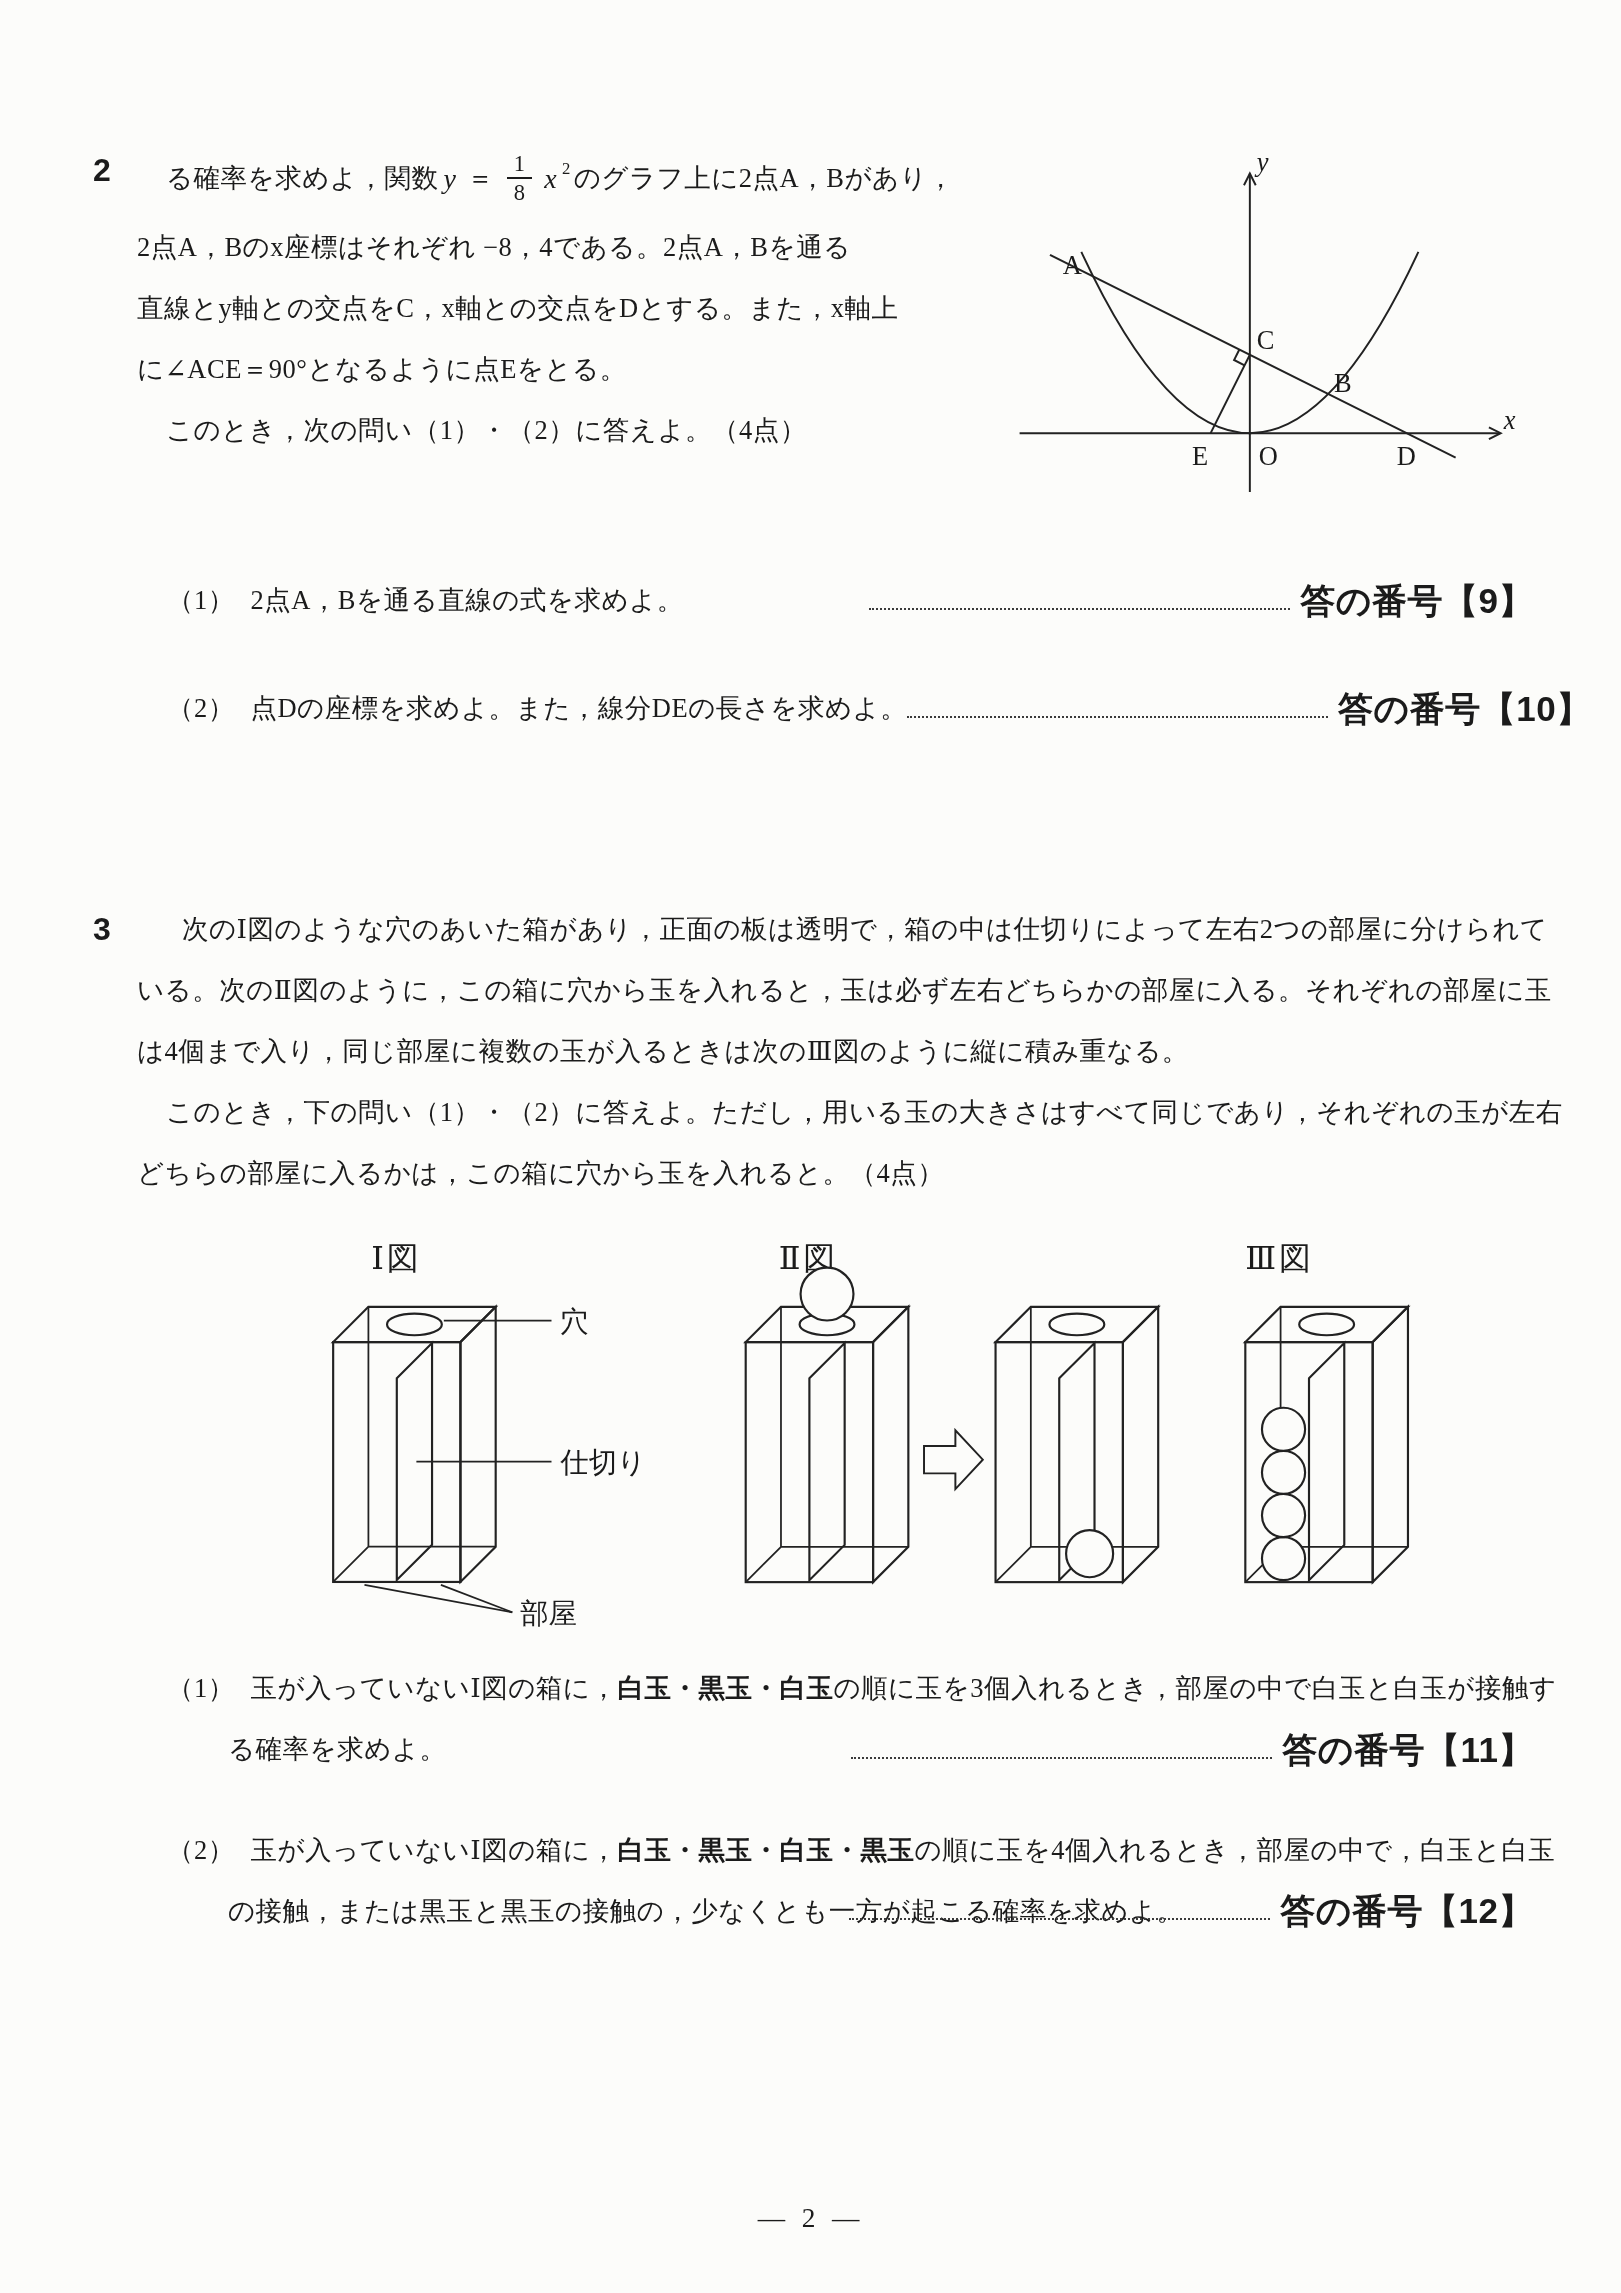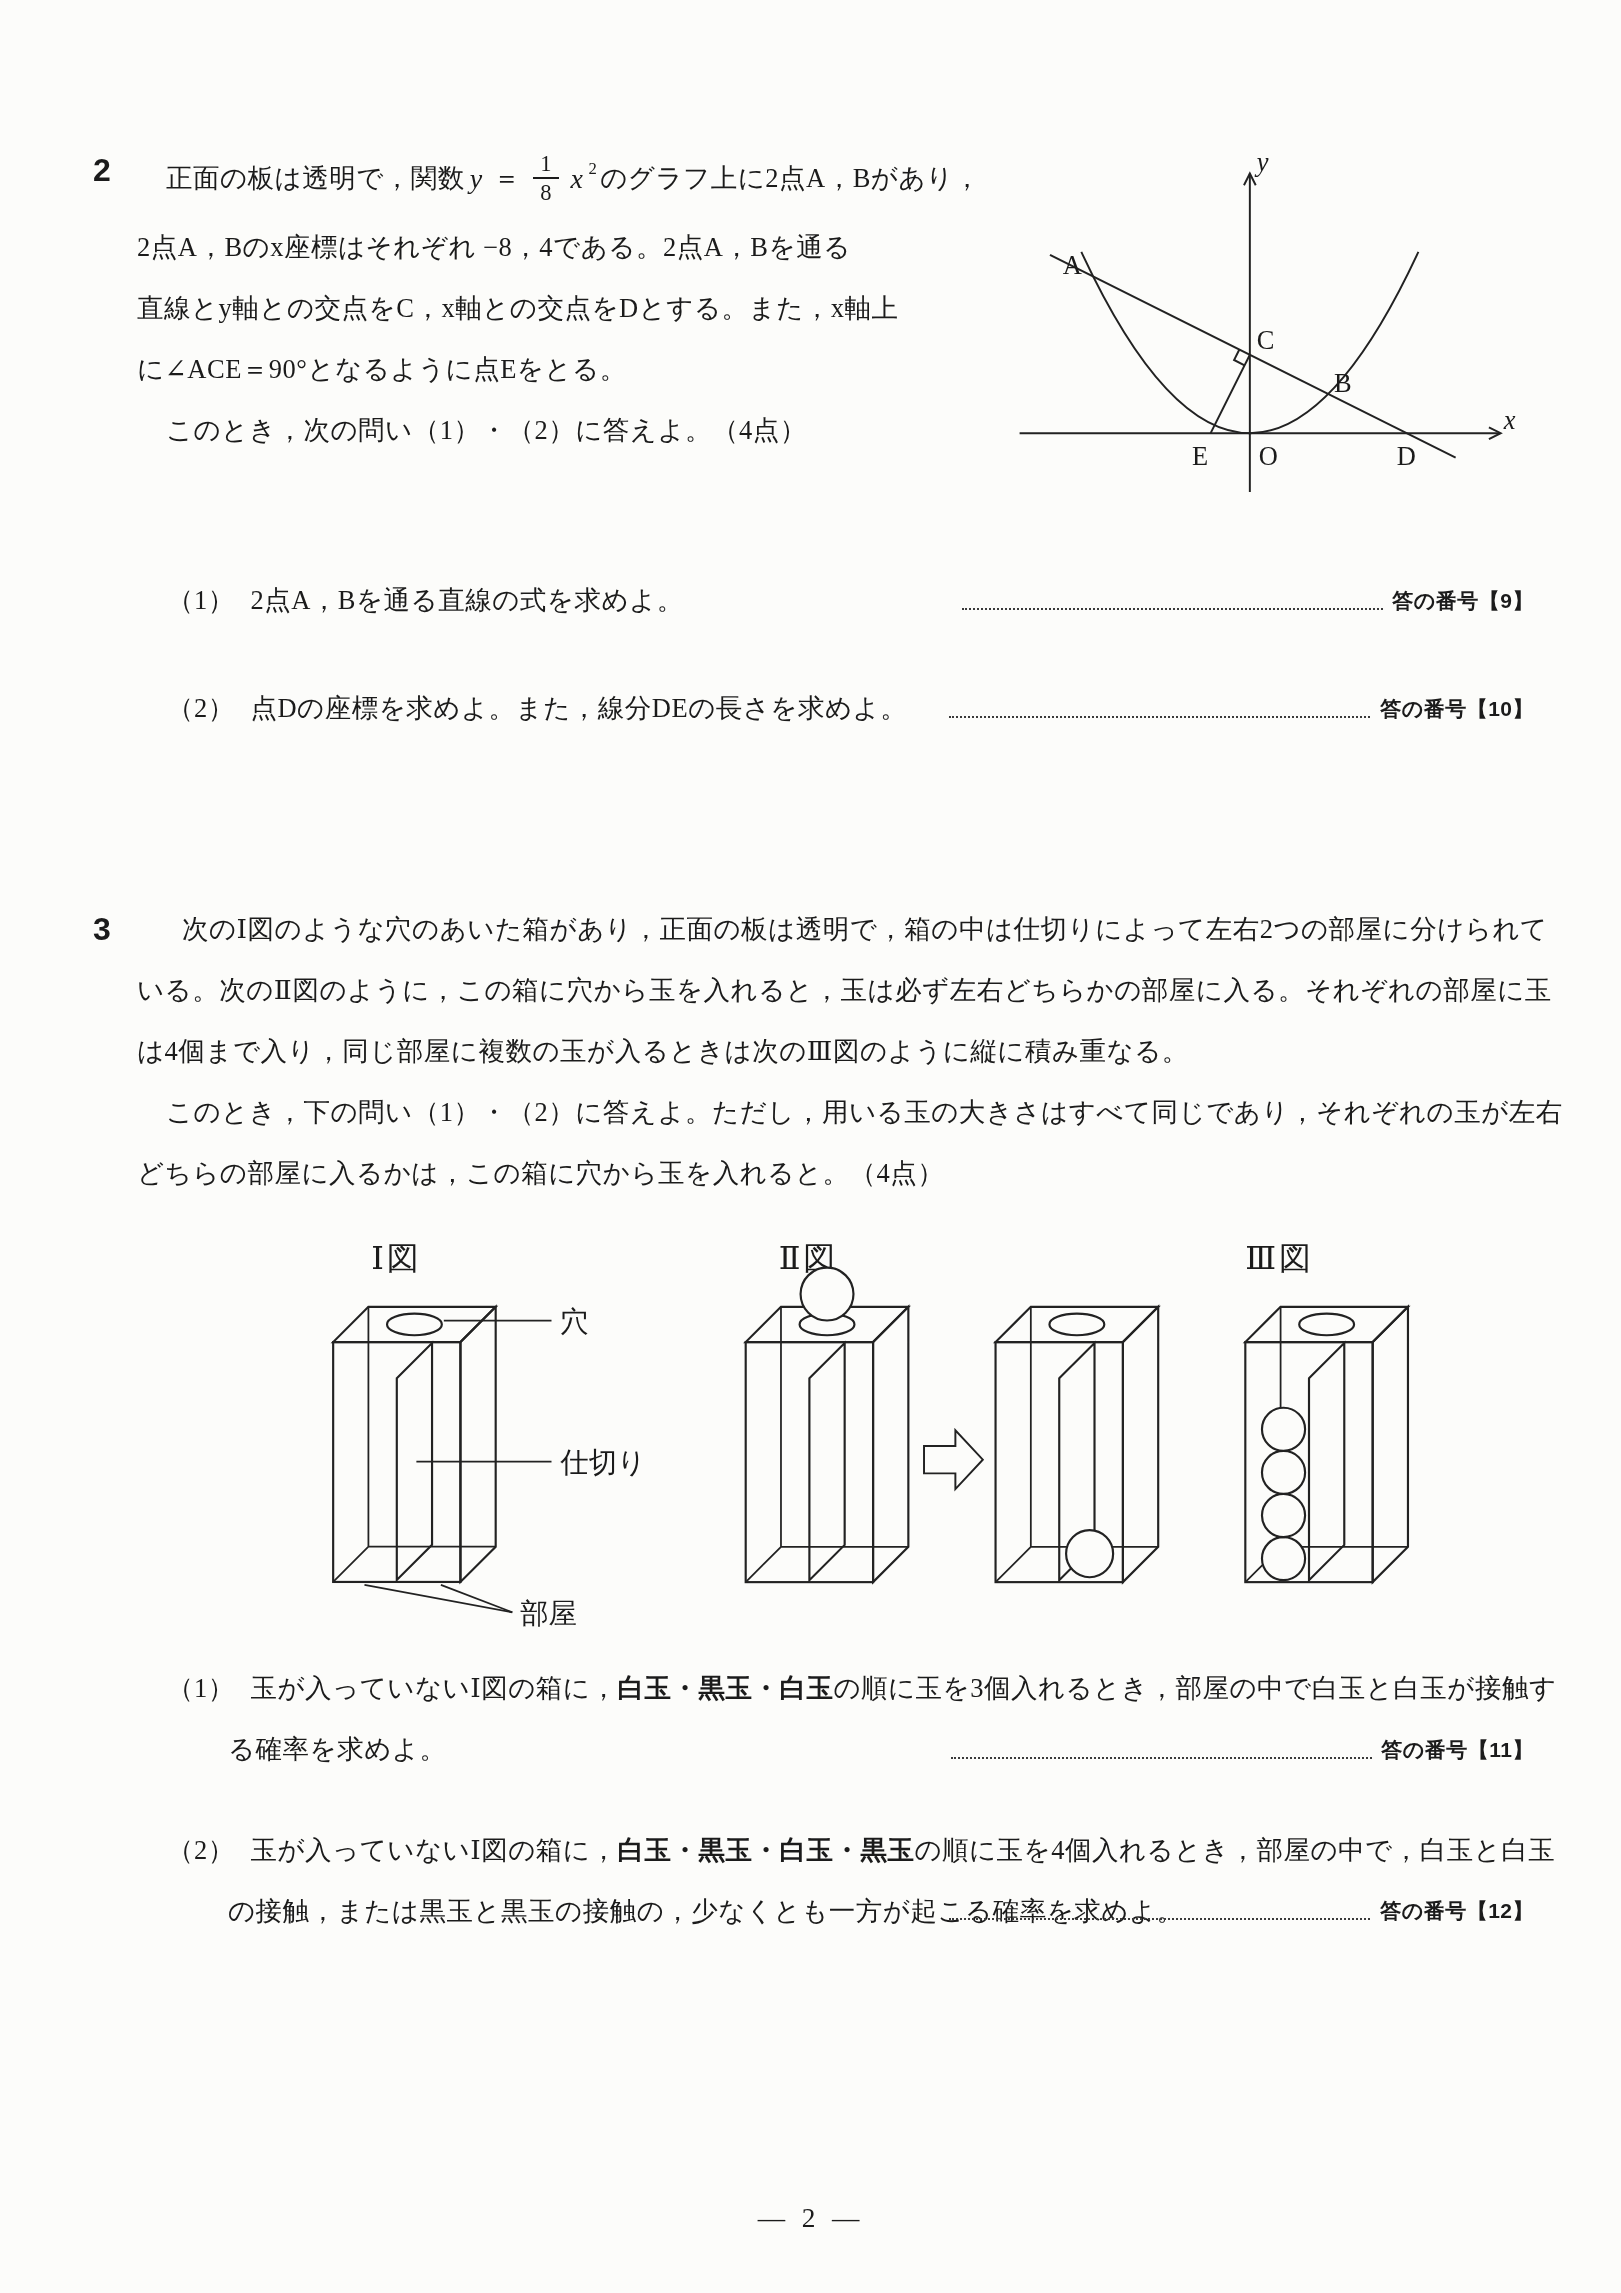--- a/index.html
+++ b/index.html
@@ -16,35 +16,35 @@
   .mvar{font-style:italic;margin:0 4.9px;font-size:28px;}
   .meq{margin:0 5.9px;}
   .frac{display:inline-flex;flex-direction:column;align-items:center;font-size:22.5px;line-height:1.2;margin:0 6.9px;}
   .fnum{padding:0 6.9px;border-bottom:2px solid #1b1b1b;}
   .fden{padding:0 6.9px;}
   .msup{font-size:16.7px;position:relative;top:-9.8px;margin-right:2.9px;}
   .qrow{display:flex;}
   .qlabel{margin-right:15.7px;}
   .leader{margin-left:auto;display:flex;align-items:flex-end;}
   .dots{width:421px;height:0;border-top:2.9px dotted #3a3a3a;margin:0 9.8px 20.6px 0;flex-shrink:1;}
-  .aref{font-family:"Liberation Sans","DejaVu Sans",sans-serif;font-weight:bold;font-size:21px;line-height:61px;white-space:nowrap;}
+  .aref{font-family:"Liberation Sans","DejaVu Sans",sans-serif;font-weight:bold;font-size:35px;line-height:61px;white-space:nowrap;}
   .bseg{font-weight:bold;font-family:Liberation Sans, sans-serif;}
   .figtitle{font-size:32px;text-align:center;letter-spacing:2.9px;}
   .pagefoot{font-size:27.4px;letter-spacing:4.9px;text-align:center;width:216px;}
   svg{overflow:visible;display:block;}
   svg text{font-family:"Liberation Serif","DejaVu Serif",serif;}
 </style>
 </head>
 <body>
 
 <div class="pnum abs" style="left:93px;top:153px">2</div>
 
 <div class="abs" style="left:137px;top:139px;width:833px">
   <div class="tline" style="display:flex;align-items:center;height:78px;padding-left:29px">
-    <span>正面の板は透明で，関数</span>
+    <span>る確率を求めよ，関数</span>
     <span class="mvar">y</span>
     <span class="meq">＝</span>
     <span class="frac">
       <span class="fnum">1</span>
       <span class="fden">8</span>
     </span>
     <span class="mvar">x</span>
     <span class="msup">2</span>
     <span>のグラフ上に2点A，Bがあり，</span>
   </div>

